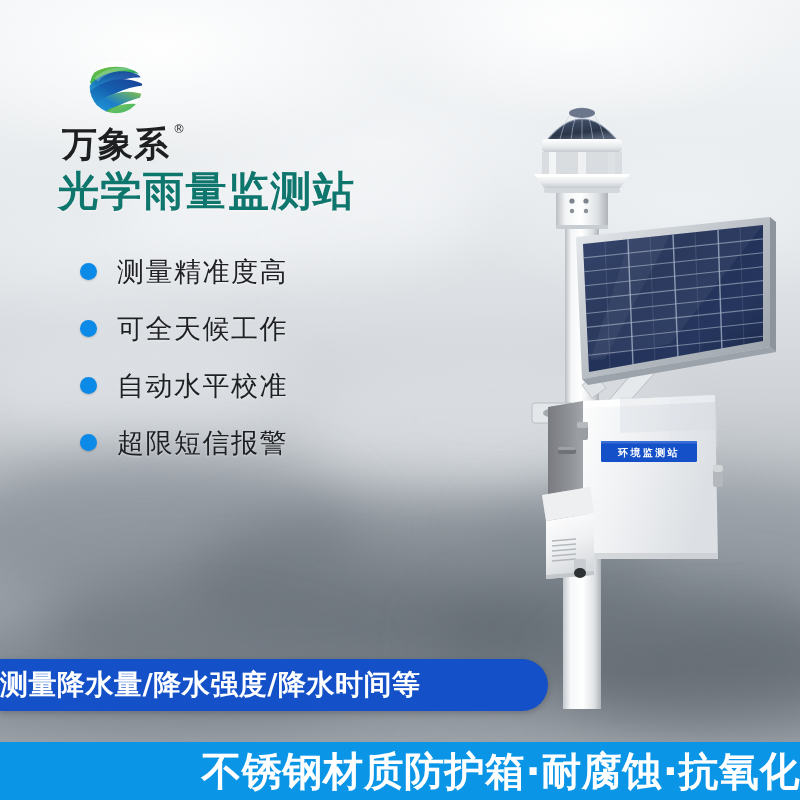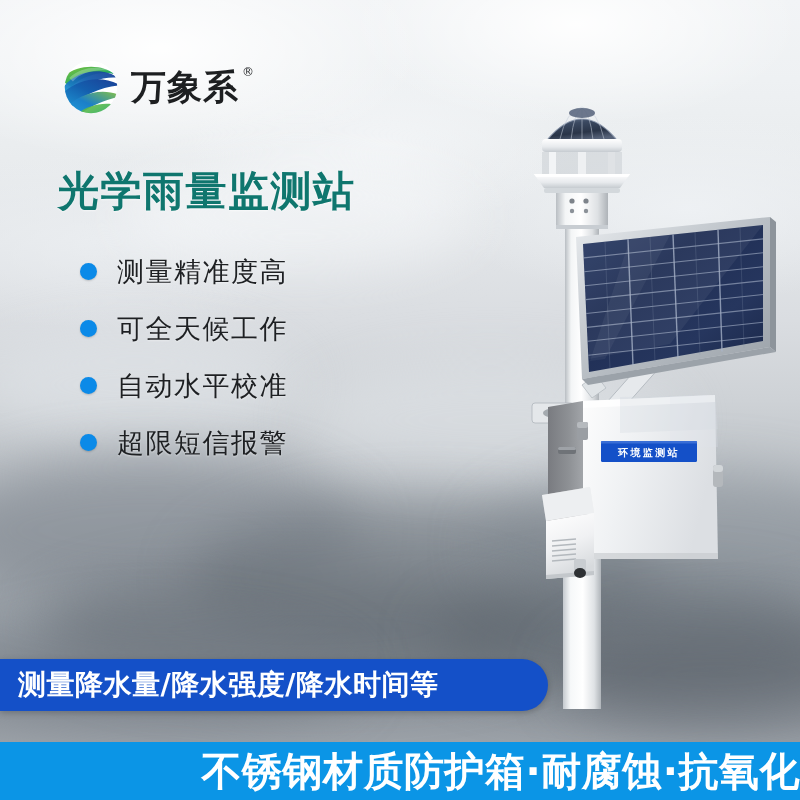--- a/index.html
+++ b/index.html
@@ -56,21 +56,21 @@
   .c5 { left:430px;  top:580px; width:430px; height:120px; background:rgba(92,100,108,.50); }
   .c6 { left:-40px;  top:620px; width:400px; height:110px; background:rgba(112,120,128,.42); }
   .c7 { left:300px;  top:360px; width:380px; height:120px; background:rgba(226,230,234,.55); }
   .c8 { left:-30px;  top:330px; width:330px; height:110px; background:rgba(230,234,238,.50); }
   .c9 { left:560px;  top:620px; width:320px; height:110px; background:rgba(86,94,102,.45); }
   .c10{ left:120px;  top:160px; width:360px; height:110px; background:rgba(248,250,251,.55); }
 
   
   .logo-block {
     position:absolute; left:62px; top:58px;
-    display:flex; align-items:center; gap:11px;
+    display:flex; align-items:center; gap:11px;flex-direction:column;
   }
   .logo-mark { width:58px; height:58px; display:block; }
   .logo-word {
     position:relative;
     font-family:"DejaVu Sans","Liberation Sans",sans-serif;
     font-size:35px; font-weight:700; color:#1d1f21;
     letter-spacing:1px; line-height:1;
     white-space:nowrap;
   }
   .logo-reg {
@@ -118,21 +118,20 @@
     font-size:10px; font-weight:700; fill:#ffffff; letter-spacing:2.4px;
   }
 
   
   .pill {
     position:absolute; left:0; top:659px;
     height:52px; width:548px;
     background:#1450c8;
     border-radius:0 26px 26px 0;
     display:flex; align-items:center;
-    padding-left:18px;
     box-shadow:0 2px 6px rgba(0,0,0,.22);
   }
   .pill-text {
     font-family:"DejaVu Sans","Liberation Sans",sans-serif;
     font-size:28px; font-weight:700; color:#ffffff;
     letter-spacing:.5px; line-height:1; white-space:nowrap;
   }
 
   
   .bottom-bar {

